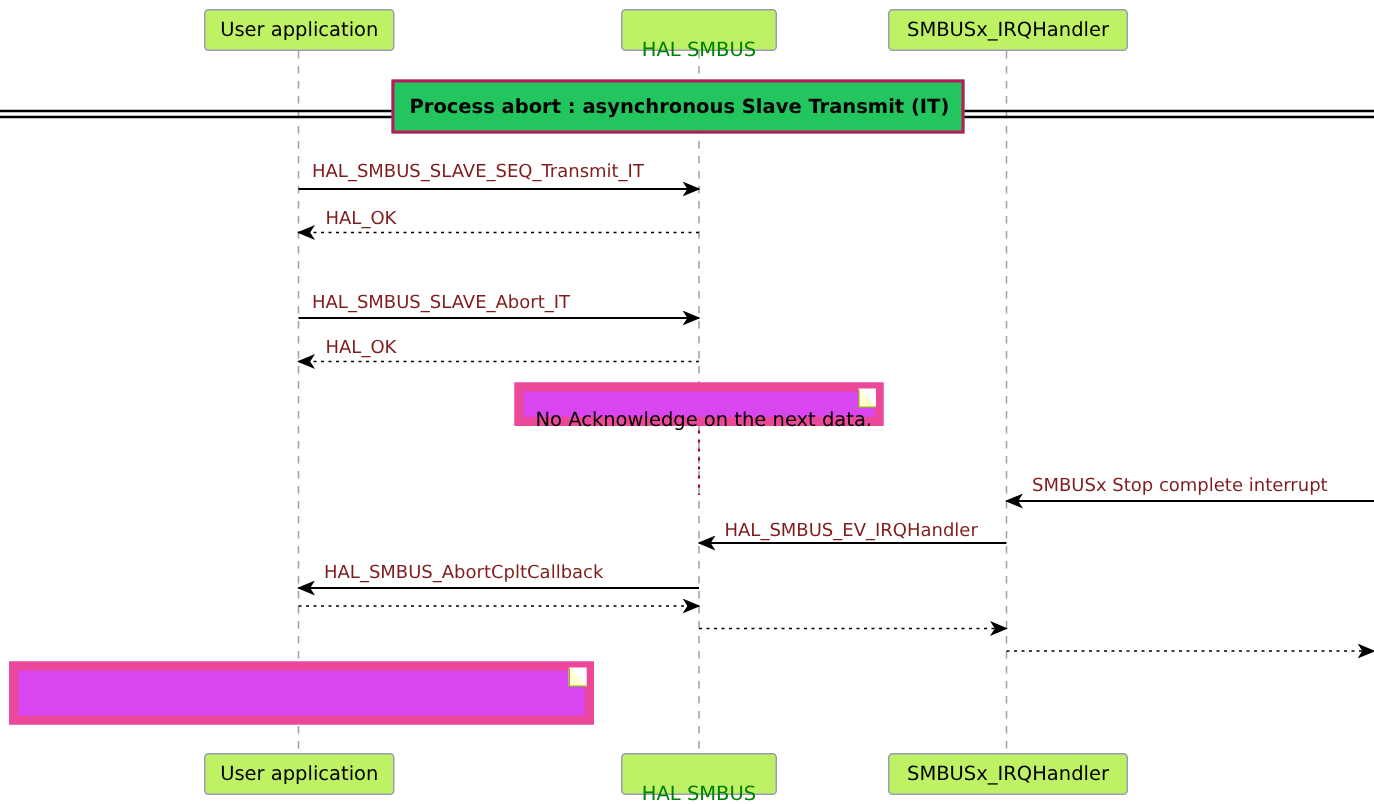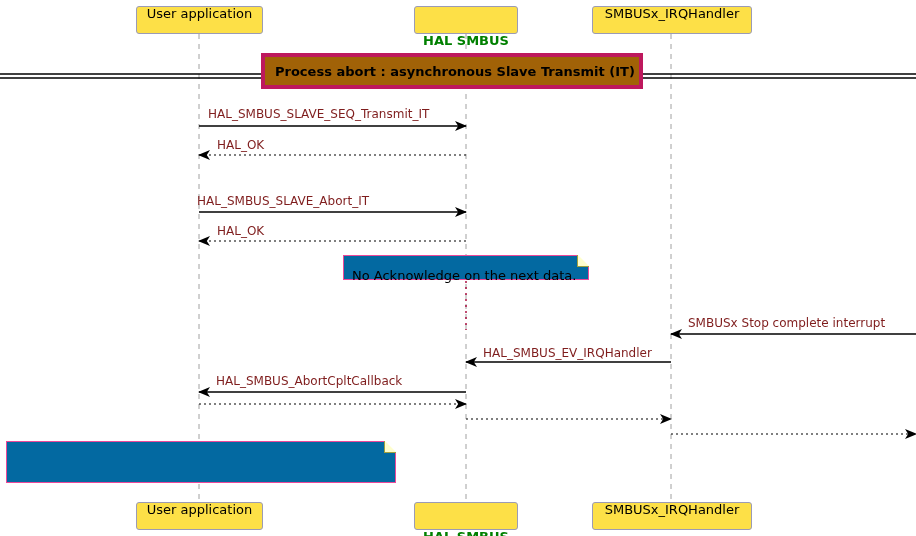--- a/index.html
+++ b/index.html
@@ -23,65 +23,66 @@
     top: 0;
     width: 916px;
     height: 536px;
     pointer-events: none;
   }
 
   
   .participant {
     position: absolute;
     box-sizing: border-box;
-    background: #fde047;
+    background: #bef264;
     border: 1px solid #9B9BB5;
     border-radius: 3px;
     display: flex;
+    align-items: center;
     justify-content: center;
     height: 28px;
     z-index: 5;
   }
   .participant .plabel {
     font-size: 13px;
     color: #000000;
     white-space: nowrap;
     line-height: 1;
   }
   .participant.accent .plabel {
     color: #008000;
-    font-weight: bold;
+    font-weight: normal;
     margin-top: 27px;
   }
 
   
   .title-box {
     position: absolute;
     box-sizing: border-box;
-    background: #a16207;
-    border: 4px solid #be185d;
+    background: #22c55e;
+    border: 2px solid #be185d;
     display: flex;
     align-items: center;
     z-index: 6;
   }
   .title-box .tlabel {
     font-size: 13px;
     font-weight: bold;
     color: #000000;
     white-space: nowrap;
     padding-left: 10px;
     line-height: 1;
   }
 
   
   .note {
     position: absolute;
     box-sizing: border-box;
-    background: #0369a1;
-    border: 1px solid #ec4899;
+    background: #d946ef;
+    border: 6px solid #ec4899;
     z-index: 7;
     padding: 12px 8px 5px 8px;
   }
   .note .ntext {
     font-size: 13px;
     color: #000000;
     white-space: pre;
     line-height: 16px;
   }
   .note .fold {
@@ -168,21 +169,21 @@
       </div>
     </div>
 
   <div class="title-box" id="title-box" style="left: 261px; top: 53px; width: 382px; height: 36px;">
     <span class="tlabel">Process abort : asynchronous Slave Transmit (IT)</span>
   </div>
 
   <div id="message-labels">
       <div class="msg-label" style="left: 208px; top: 108px;">HAL_SMBUS_SLAVE_SEQ_Transmit_IT</div>
       <div class="msg-label" style="left: 217px; top: 139px;">HAL_OK</div>
-      <div class="msg-label" style="left: 197px; top: 195px; text-align: center;">HAL_SMBUS_SLAVE_Abort_IT</div>
+      <div class="msg-label" style="left: 208px; top: 195px; text-align: center;">HAL_SMBUS_SLAVE_Abort_IT</div>
       <div class="msg-label" style="left: 217px; top: 225px;">HAL_OK</div>
       <div class="msg-label" style="left: 688px; top: 317px;">SMBUSx Stop complete interrupt</div>
       <div class="msg-label" style="left: 483px; top: 335px; margin-top: 12px;">HAL_SMBUS_EV_IRQHandler</div>
       <div class="msg-label" style="left: 216px; top: 375px; text-align: right;">HAL_SMBUS_AbortCpltCallback</div>
     </div>
 
   <div id="notes">
       <div class="note" style="left: 343px; top: 255px; width: 246px; height: 25px;">
         <div class="ntext">No Acknowledge on the next data.</div>
         <div class="fold"></div>

